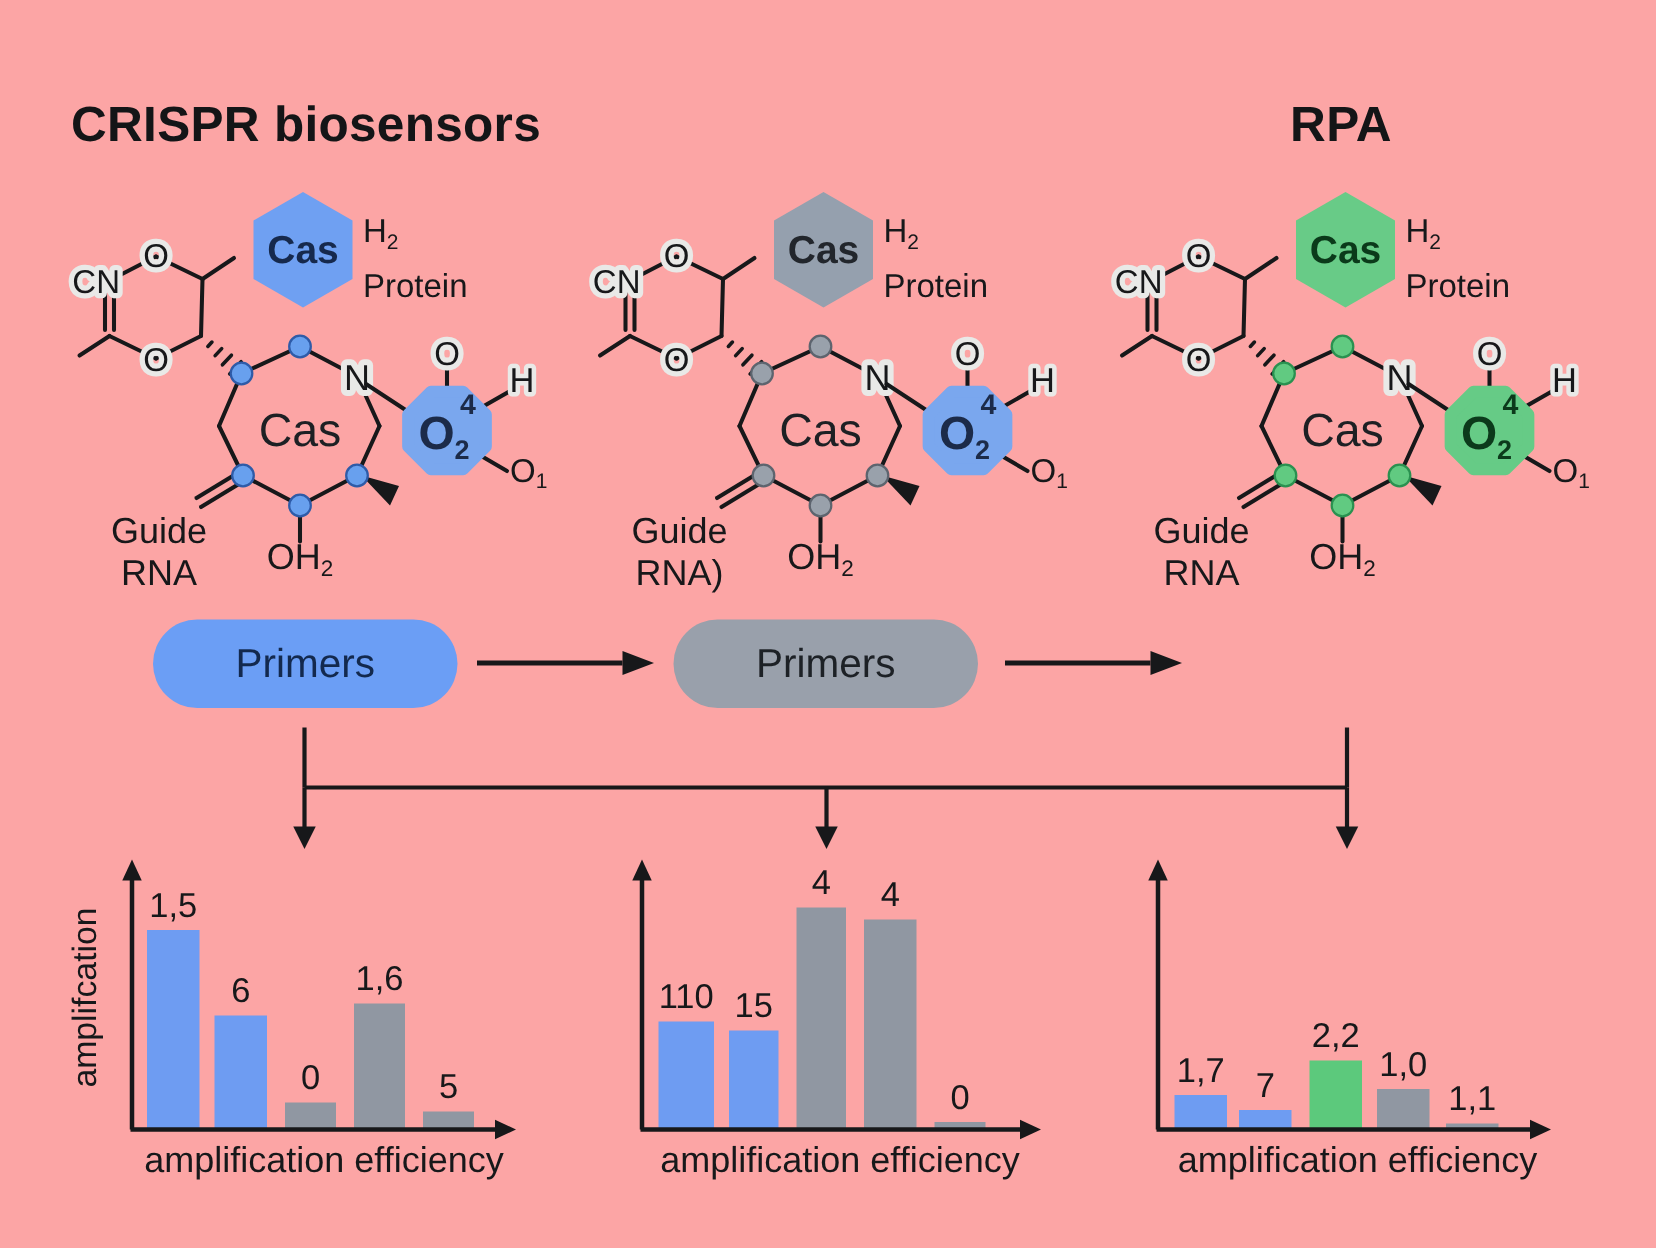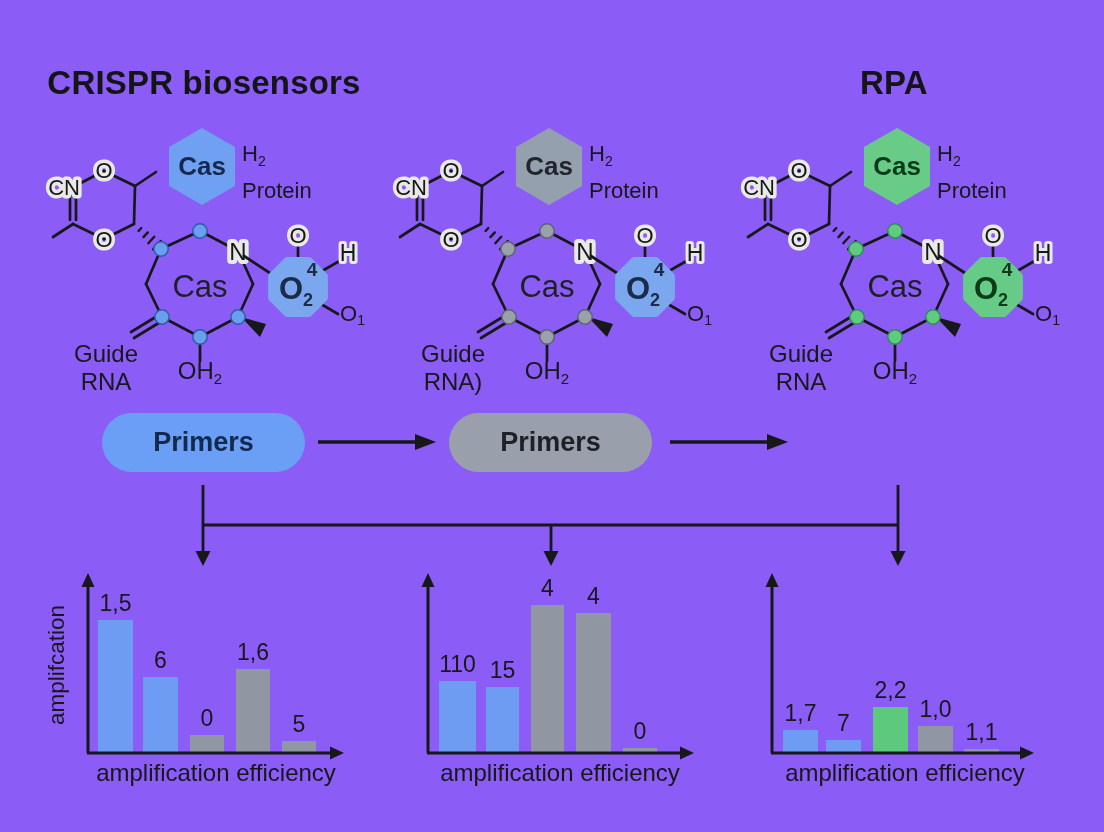--- a/index.html
+++ b/index.html
@@ -1,28 +1,28 @@
 <!DOCTYPE html>
 <html><head>
 <meta charset="utf-8">
 <style>
   html,body{margin:0;padding:0}
   body{width:1104px;height:832px;overflow:hidden;font-family:"Liberation Sans",sans-serif}
   .stage{position:relative;width:1104px;height:832px;background:#e9e9e7}
   .col-title{position:absolute;top:64px;width:340px;text-align:center;font-size:33px;font-weight:600;letter-spacing:.2px;color:#141517;white-space:nowrap}
   .mol{position:absolute;top:120px;width:340px;height:280px;overflow:visible}
-  .pill{position:absolute;top:413px;width:203px;height:59px;border-radius:30px;display:flex;align-items:center;justify-content:center;font-size:27px;font-weight:700}
+  .pill{position:absolute;top:413px;width:203px;height:59px;border-radius:30px;display:flex;align-items:center;justify-content:center;font-size:27px;font-weight:400}
   .flow-arrow{position:absolute;top:430px;width:130px;height:24px}
   .chart{position:absolute;top:565px;height:245px;overflow:visible}
   #connector{position:absolute;left:0;top:455px}
 </style>
 </head>
 <body>
 
-<div class="stage" id="stage" style="background: #8b5cf6;">
+<div class="stage" id="stage" style="background: #fca5a5;">
 
   <div class="col-title" style="left:34px">CRISPR biosensors</div>
   <div class="col-title" style="left:724px">RPA</div>
 
   <svg class="mol" id="mol-0" style="left:30px" viewBox="0 0 340 280">
       <g>
         <polygon points="172,8 205,27 205,66 172,85 139,66 139,27" fill="#6fa0f2"></polygon>
         <text x="172" y="55" font-size="26" font-weight="600" fill="#16294d" text-anchor="middle" font-family="&quot;Liberation Sans&quot;, sans-serif">Cas</text>
         <text x="212" y="41" font-size="22" font-weight="500" fill="#17181a" text-anchor="start" font-family="&quot;Liberation Sans&quot;, sans-serif"><tspan>H</tspan><tspan dy="5" font-size="14">2</tspan></text>
         <text x="212" y="78" font-size="22" font-weight="500" fill="#17181a" text-anchor="start" font-family="&quot;Liberation Sans&quot;, sans-serif">Protein</text>

